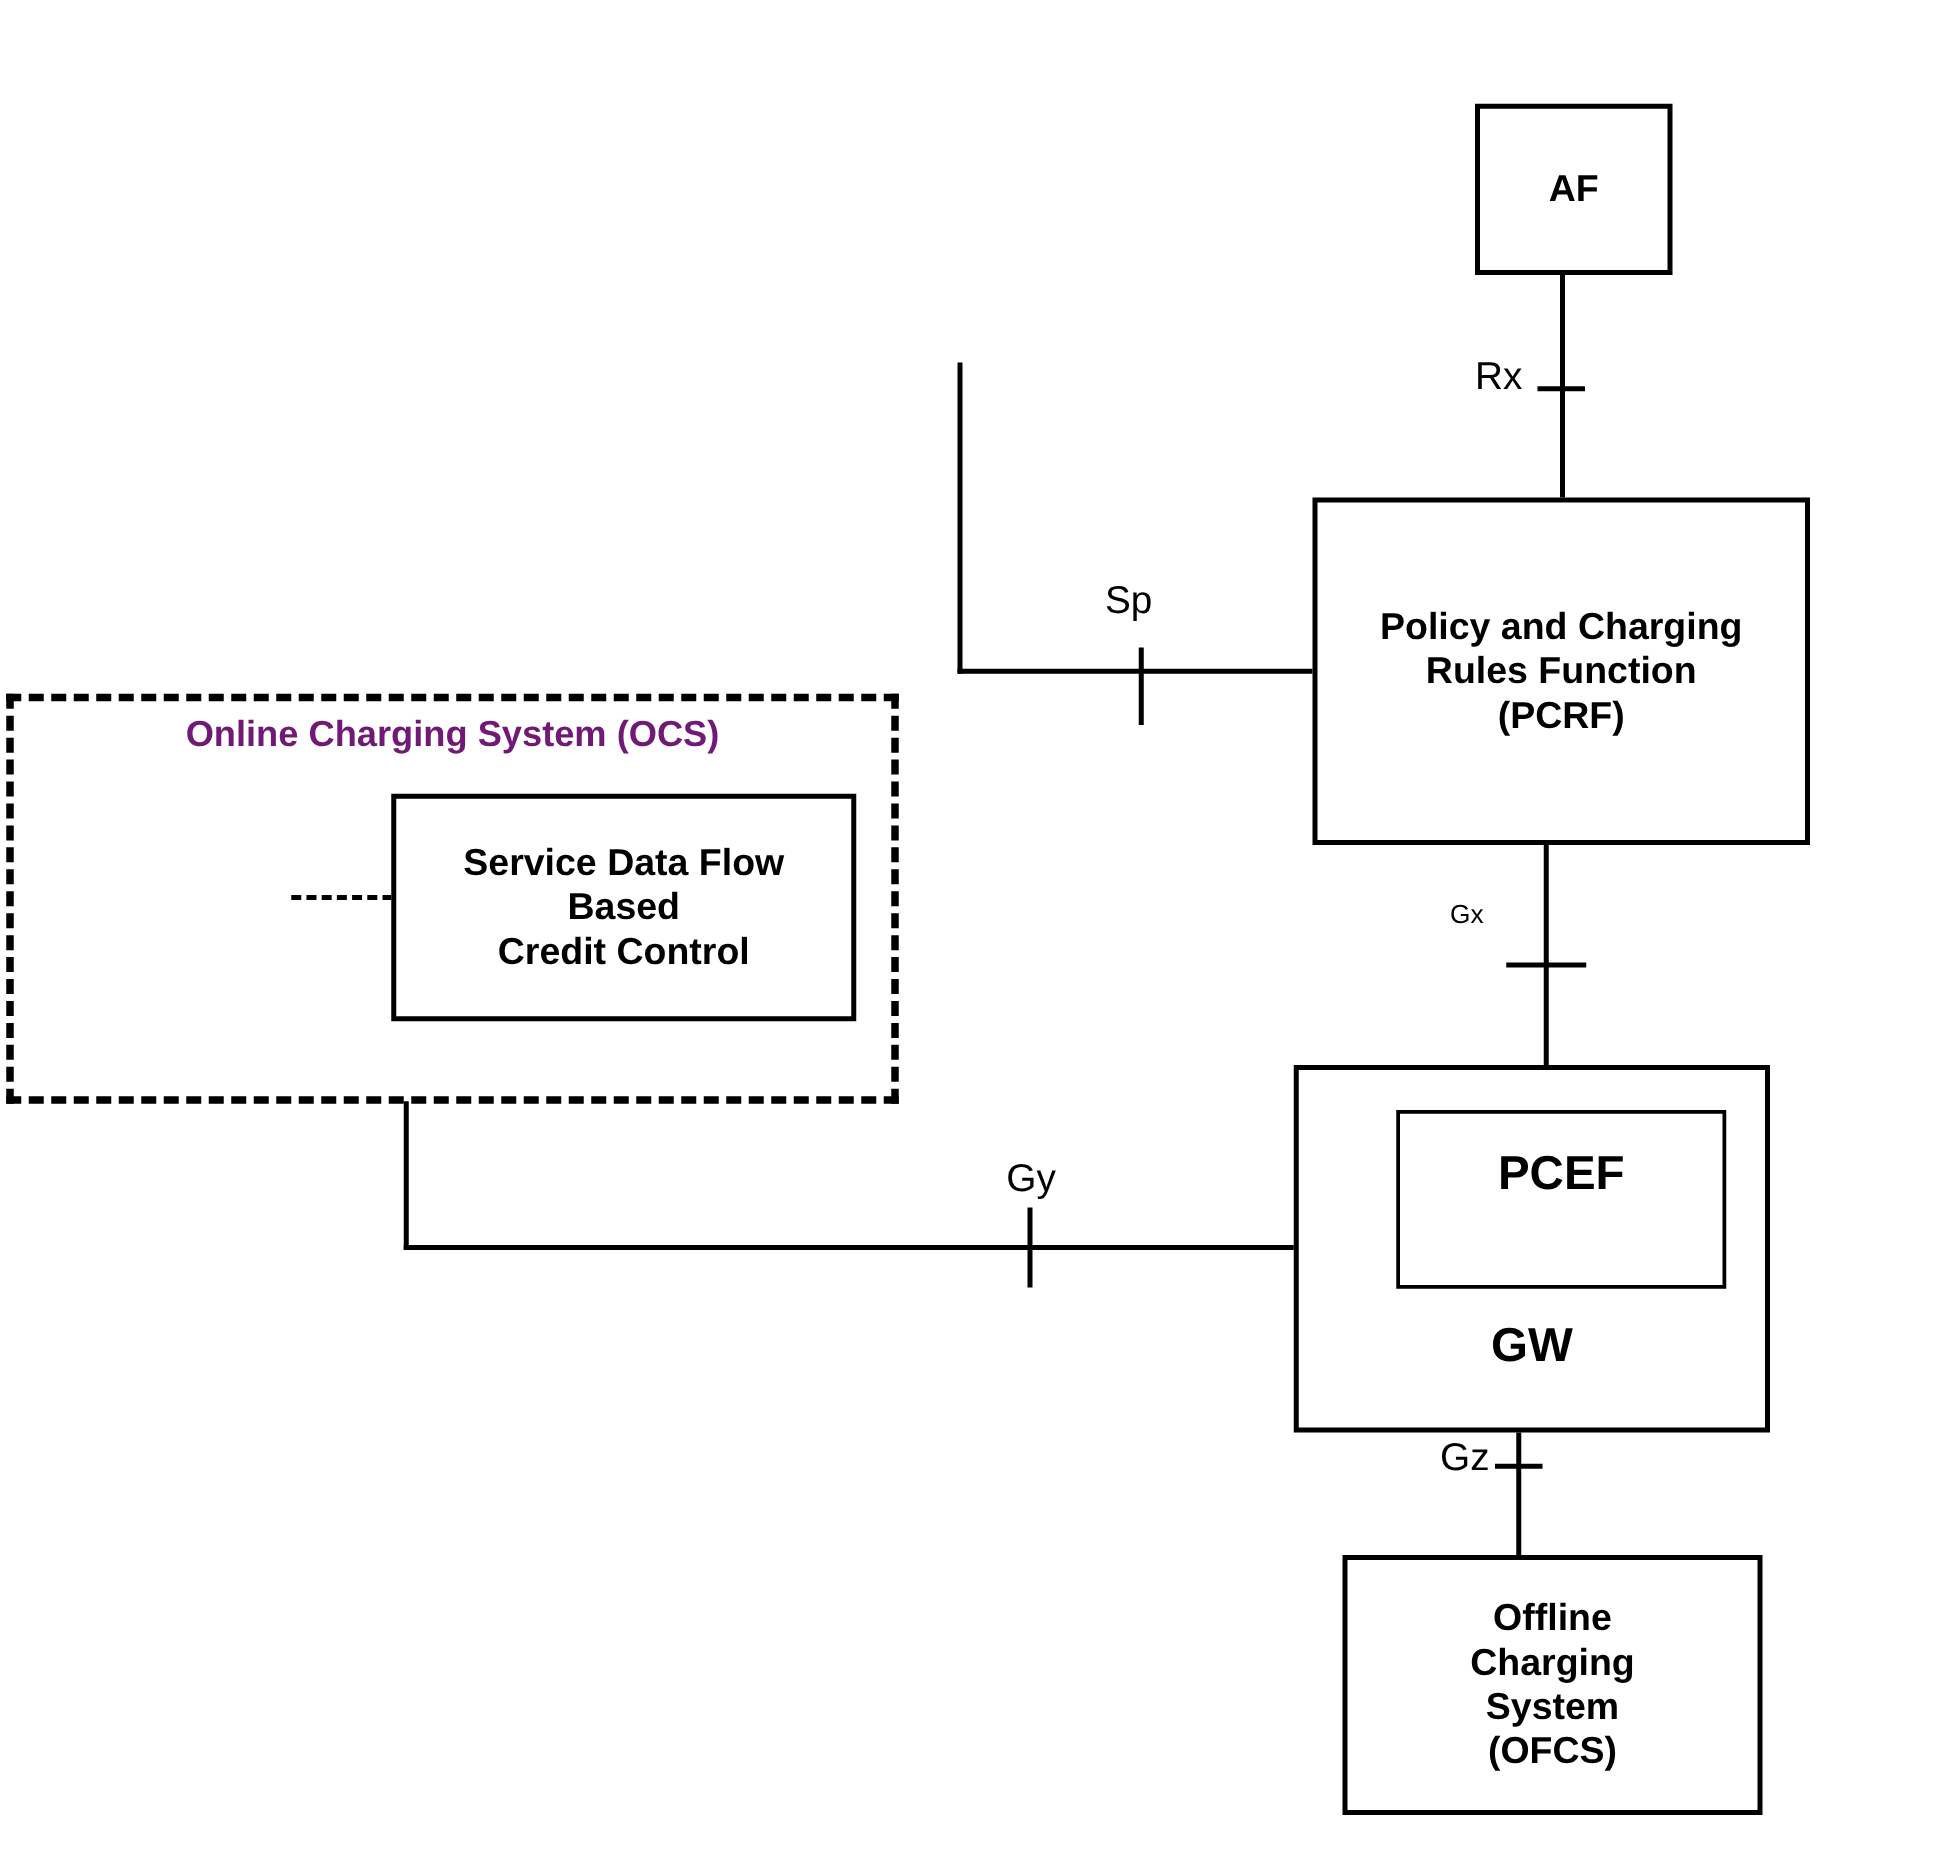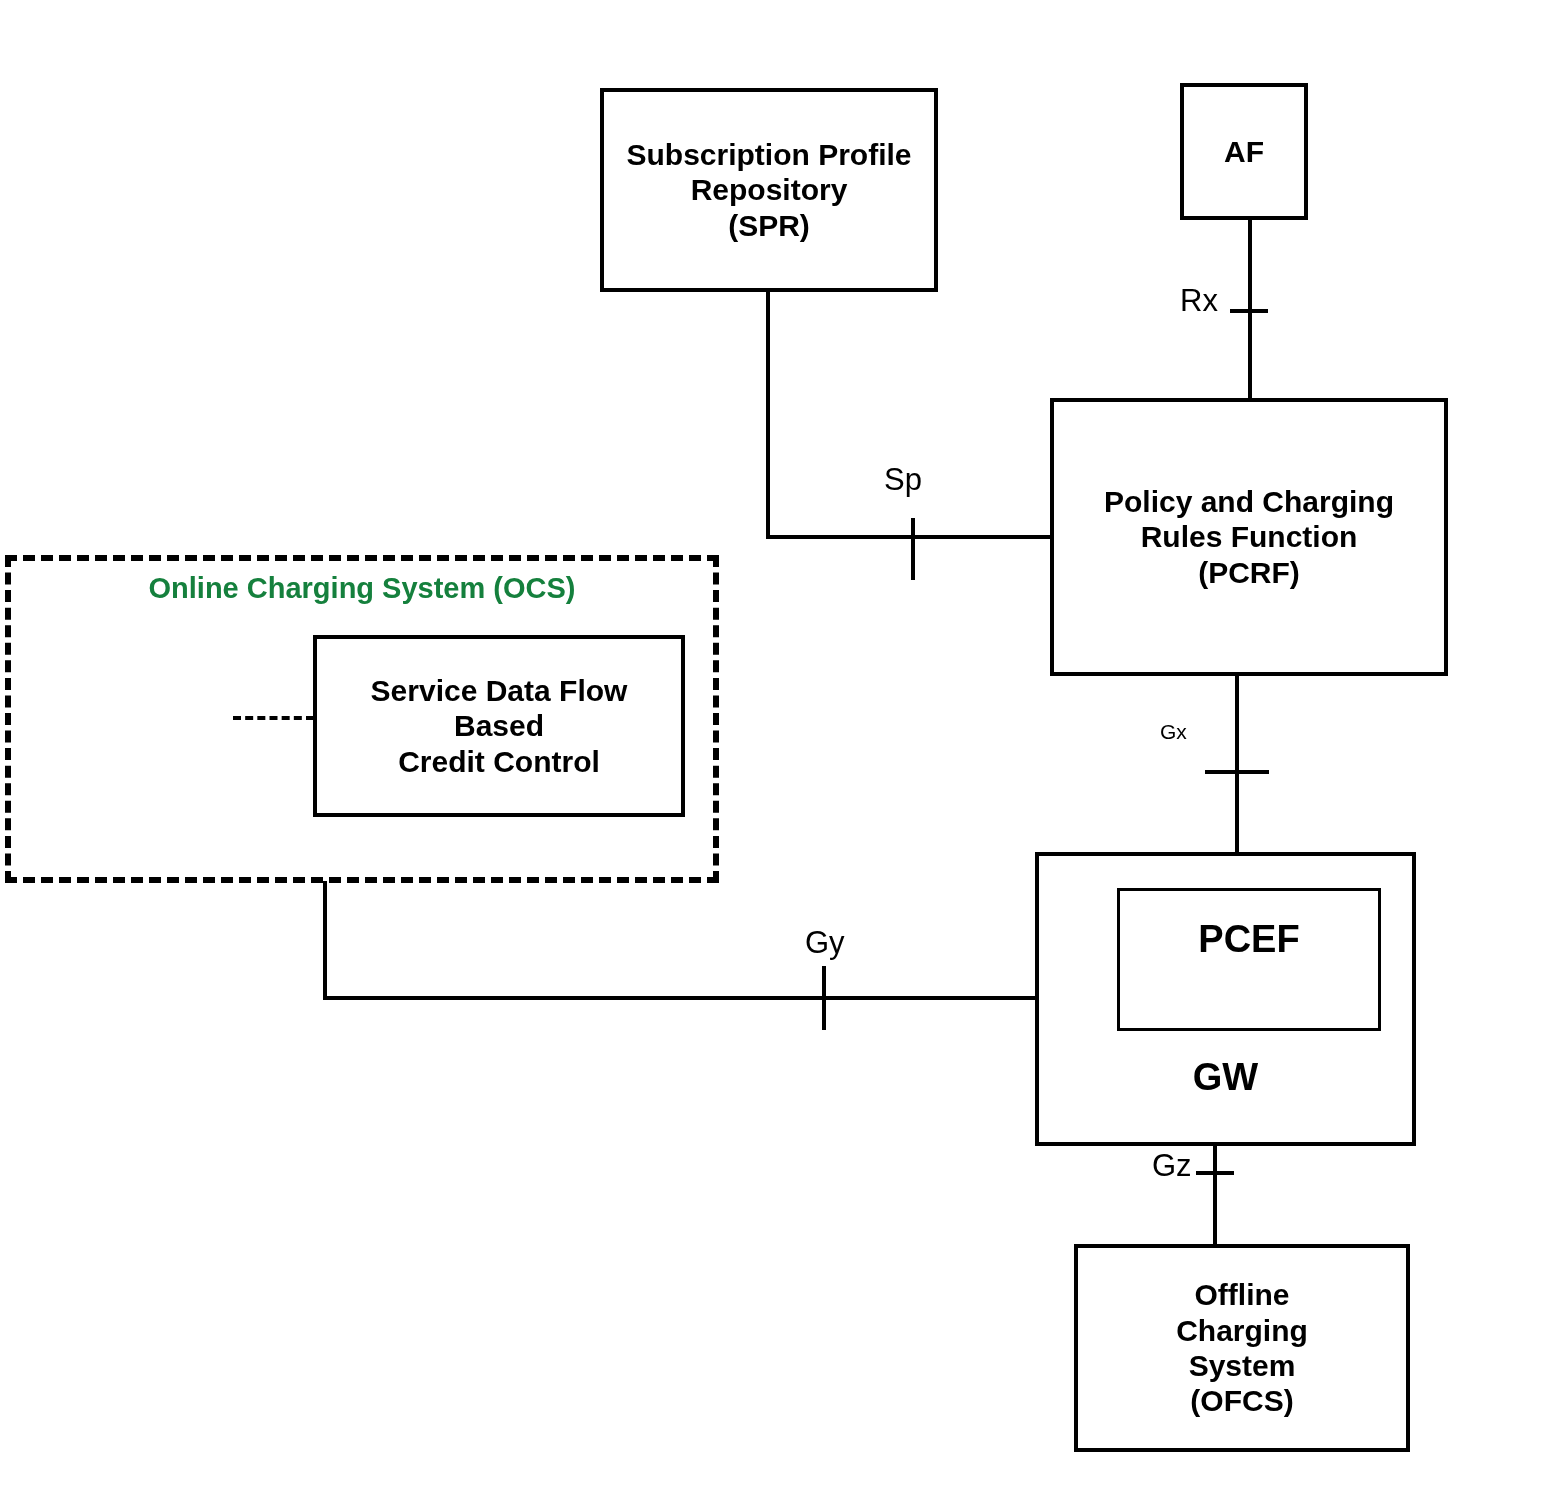--- a/index.html
+++ b/index.html
@@ -37,21 +37,21 @@
     background: transparent;
     z-index: 1;
   }
   .node-label {
     display: block;
     white-space: pre-line;
     padding: 0 6px;
   }
   .group-title {
     position: absolute;
-    color: #15803d;
+    color: #701a75;
     font-weight: bold;
     text-align: center;
     z-index: 4;
     white-space: nowrap;
   }
   .link {
     position: absolute;
     background: #000000;
     z-index: 2;
   }
@@ -97,27 +97,22 @@
   <div class="tick v" style="left:822px; top:966px; height:64px;"></div>
 
   <div class="link v" style="left:1213px; top:1144px; height:102px;"></div>
   <div class="tick h" style="left:1196px; top:1171px; width:38px;"></div>
 
   <div class="link dashedline" style="left:233px; top:716px; width:81px;"></div>
 
   <div class="node dashed" style="left:5px; top:555px; width:714px; height:328px;"></div>
   <div class="group-title" style="left:5px; top:572px; width:714px; font-size:29px;">Online Charging System (OCS)</div>
 
-  <div class="node" style="left:600px; top:88px; width:338px; height:204px; font-size:30px;">
-    <span class="node-label">Subscription Profile
-Repository
-(SPR)</span>
-  </div>
 
-  <div class="node" style="left:1180px; top:83px; width:128px; height:137px; font-size:30px;">
+  <div class="node" style="left:1180px; top:83px; width:158px; height:137px; font-size:30px;">
     <span class="node-label">AF</span>
   </div>
 
   <div class="node" style="left:1050px; top:398px; width:398px; height:278px; font-size:30px;">
     <span class="node-label">Policy and Charging
 Rules Function
 (PCRF)</span>
   </div>
 
 

